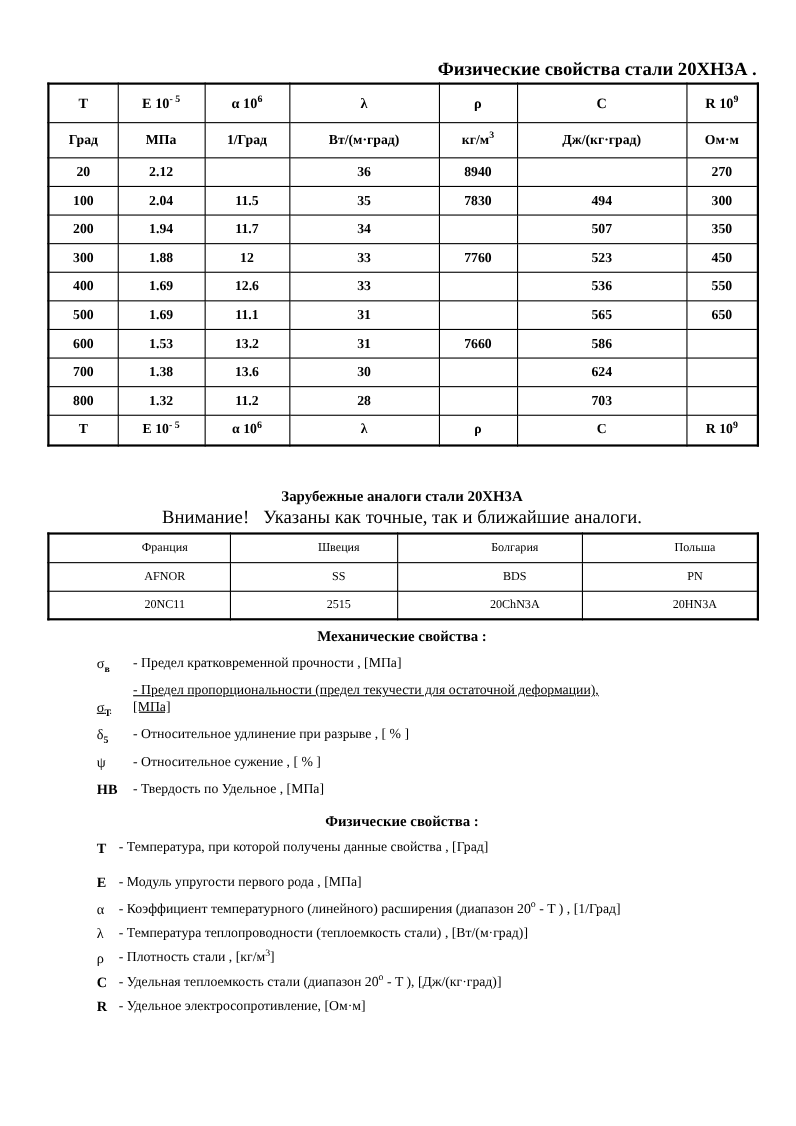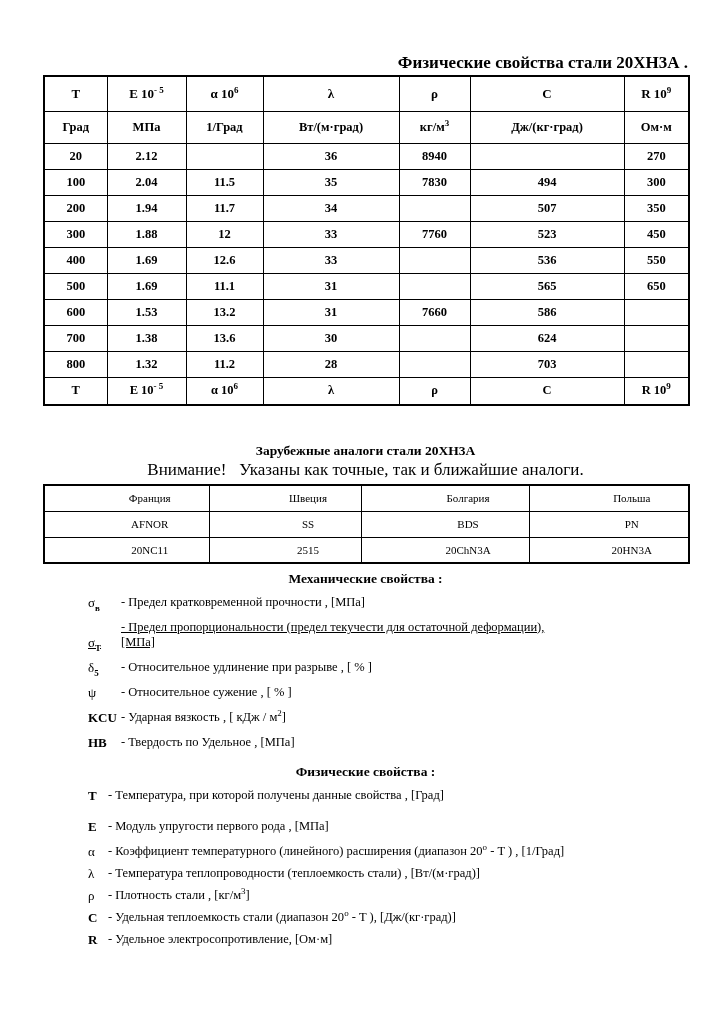--- a/index.html
+++ b/index.html
@@ -226,24 +226,20 @@
       </div>
       <div class="def-row">
         <span class="def-sym"><span>δ</span><sub>5</sub></span>
         <span class="def-text"><span>- Относительное удлинение при разрыве , [ % ]</span></span>
       </div>
       <div class="def-row">
         <span class="def-sym"><span>ψ</span></span>
         <span class="def-text"><span>- Относительное сужение , [ % ]</span></span>
       </div>
       <div class="def-row">
-        <span class="def-sym bold"><span>KCU</span></span>
-        <span class="def-text"><span>- Ударная вязкость , [ кДж / м</span><sup>2</sup><span>]</span></span>
-      </div>
-      <div class="def-row">
         <span class="def-sym bold"><span>HB</span></span>
         <span class="def-text"><span>- Твердость по Удельное , [МПа]</span></span>
       </div>
     </div>
 
     <div class="sec-title phys-h">Физические свойства :</div>
 
     <div class="phys-list">
       <div class="def-row first">
         <span class="def-sym-inline bold"><span>T</span></span>

